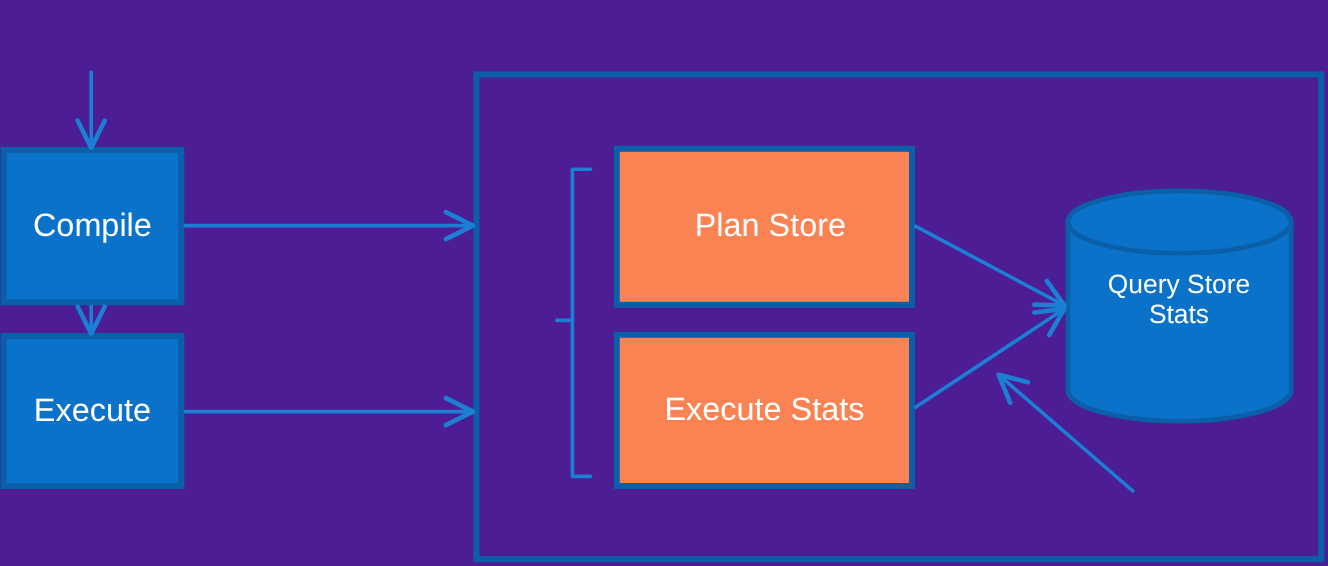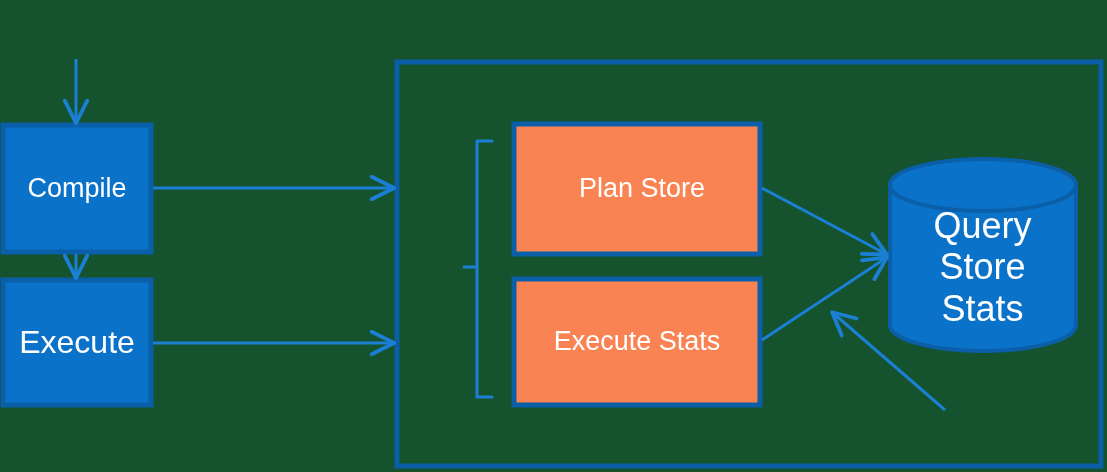--- a/index.html
+++ b/index.html
@@ -4,21 +4,21 @@
 <style>
   html, body {
     margin: 0;
     padding: 0;
     background: #000000;
   }
   #canvas {
     position: relative;
     width: 1107px;
     height: 472px;
-    background: #14532d;
+    background: #4c1d95;
     overflow: hidden;
     font-family: "Liberation Sans", sans-serif;
   }
   svg.layer {
     position: absolute;
     left: 0;
     top: 0;
     width: 1107px;
     height: 472px;
   }
@@ -28,24 +28,24 @@
     align-items: center;
     justify-content: center;
     text-align: center;
     color: #ffffff;
     font-family: "Liberation Sans", sans-serif;
     font-weight: 400;
     pointer-events: none;
     line-height: 1.15;
   }
   .lbl-compile  { left: 2px;   top: 124px; width: 150px; height: 129px; font-size: 27px; }
-  .lbl-execute  { left: 2px;   top: 279px; width: 150px; height: 127px; font-size: 32px; }
+  .lbl-execute  { left: 2px;   top: 279px; width: 150px; height: 127px; font-size: 27px; }
   .lbl-plan     { left: 512px; top: 122px; width: 260px; height: 134px; font-size: 27px; }
   .lbl-runtime  { left: 512px; top: 277px; width: 250px; height: 130px; font-size: 27px; }
-  .lbl-schema   { left: 900px; top: 192px; width: 165px; height: 150px; font-size: 36px; }
+  .lbl-schema   { left: 900px; top: 174px; width: 165px; height: 150px; font-size: 22px; }
 </style>
 </head>
 <body>
 
 <div id="canvas">
 
   <svg class="layer" viewBox="0 0 1107 472">
     <defs>
       <marker id="arrowOpen" viewBox="0 0 12 12" refX="10.5" refY="6" markerWidth="9" markerHeight="9" orient="auto-start-reverse">
         <path d="M 1 1 L 11 6 L 1 11" fill="none" stroke="#1B7FD4" stroke-width="1.7" stroke-linecap="round" stroke-linejoin="round"></path>

